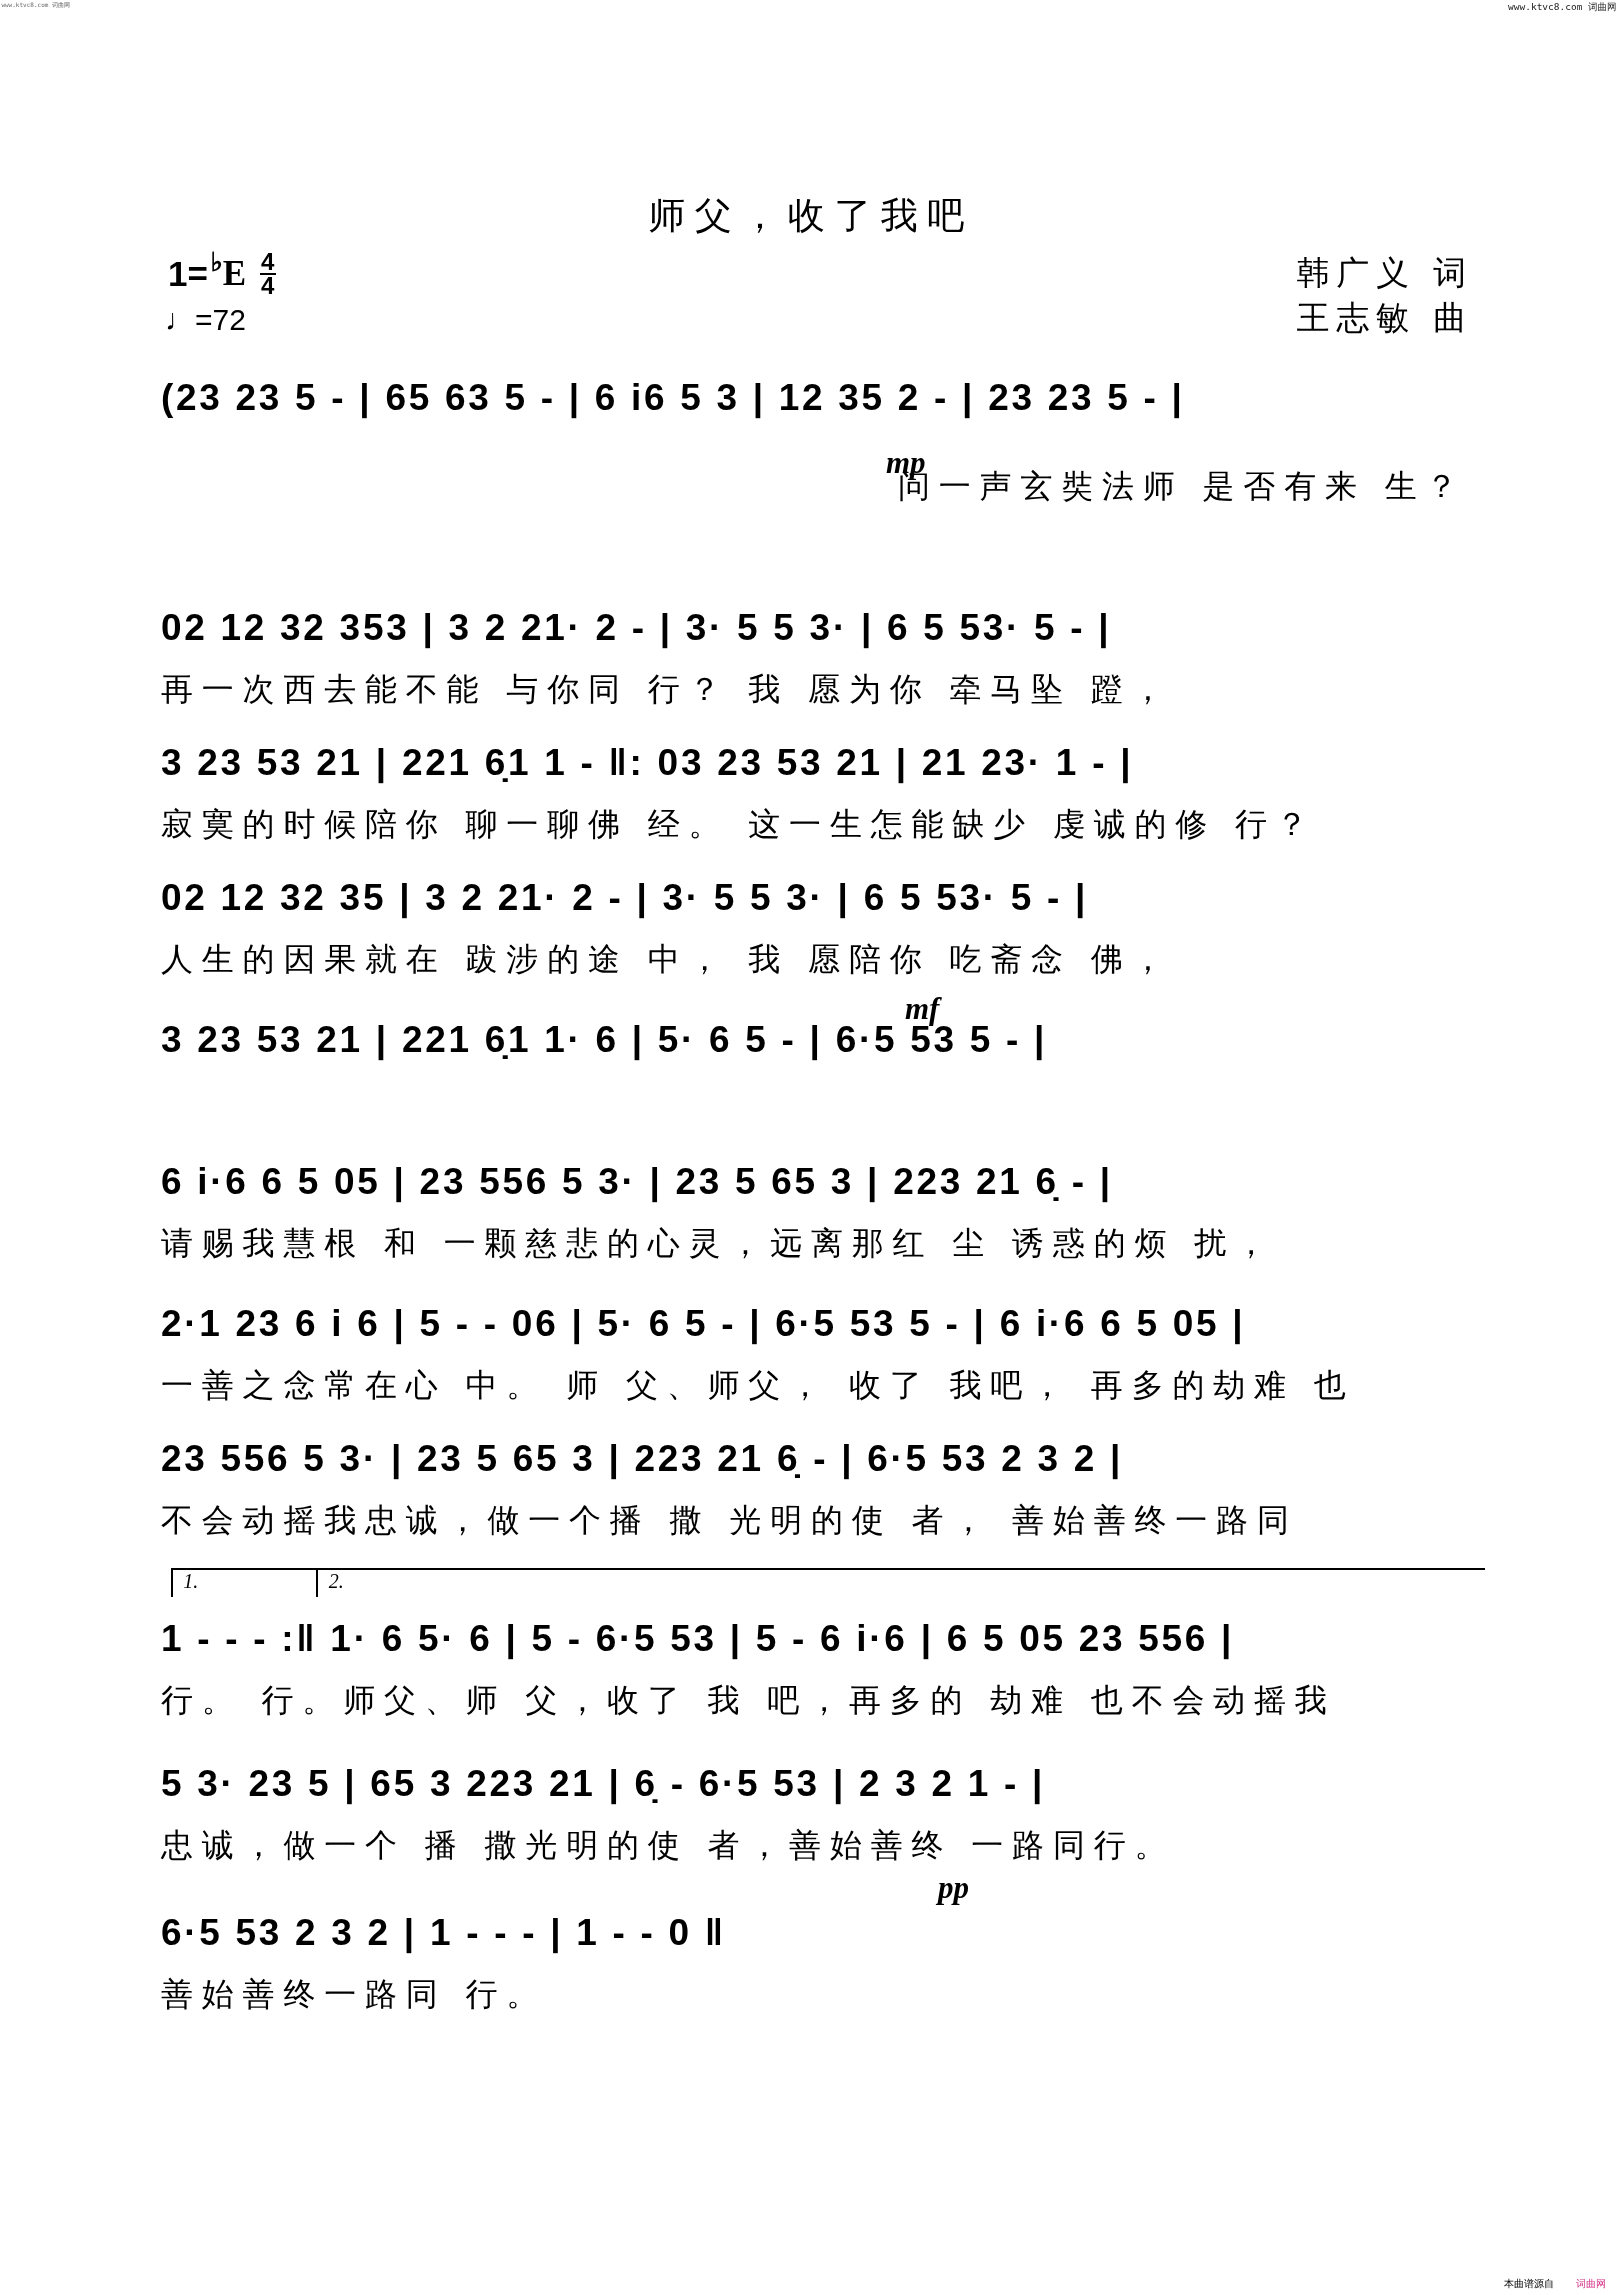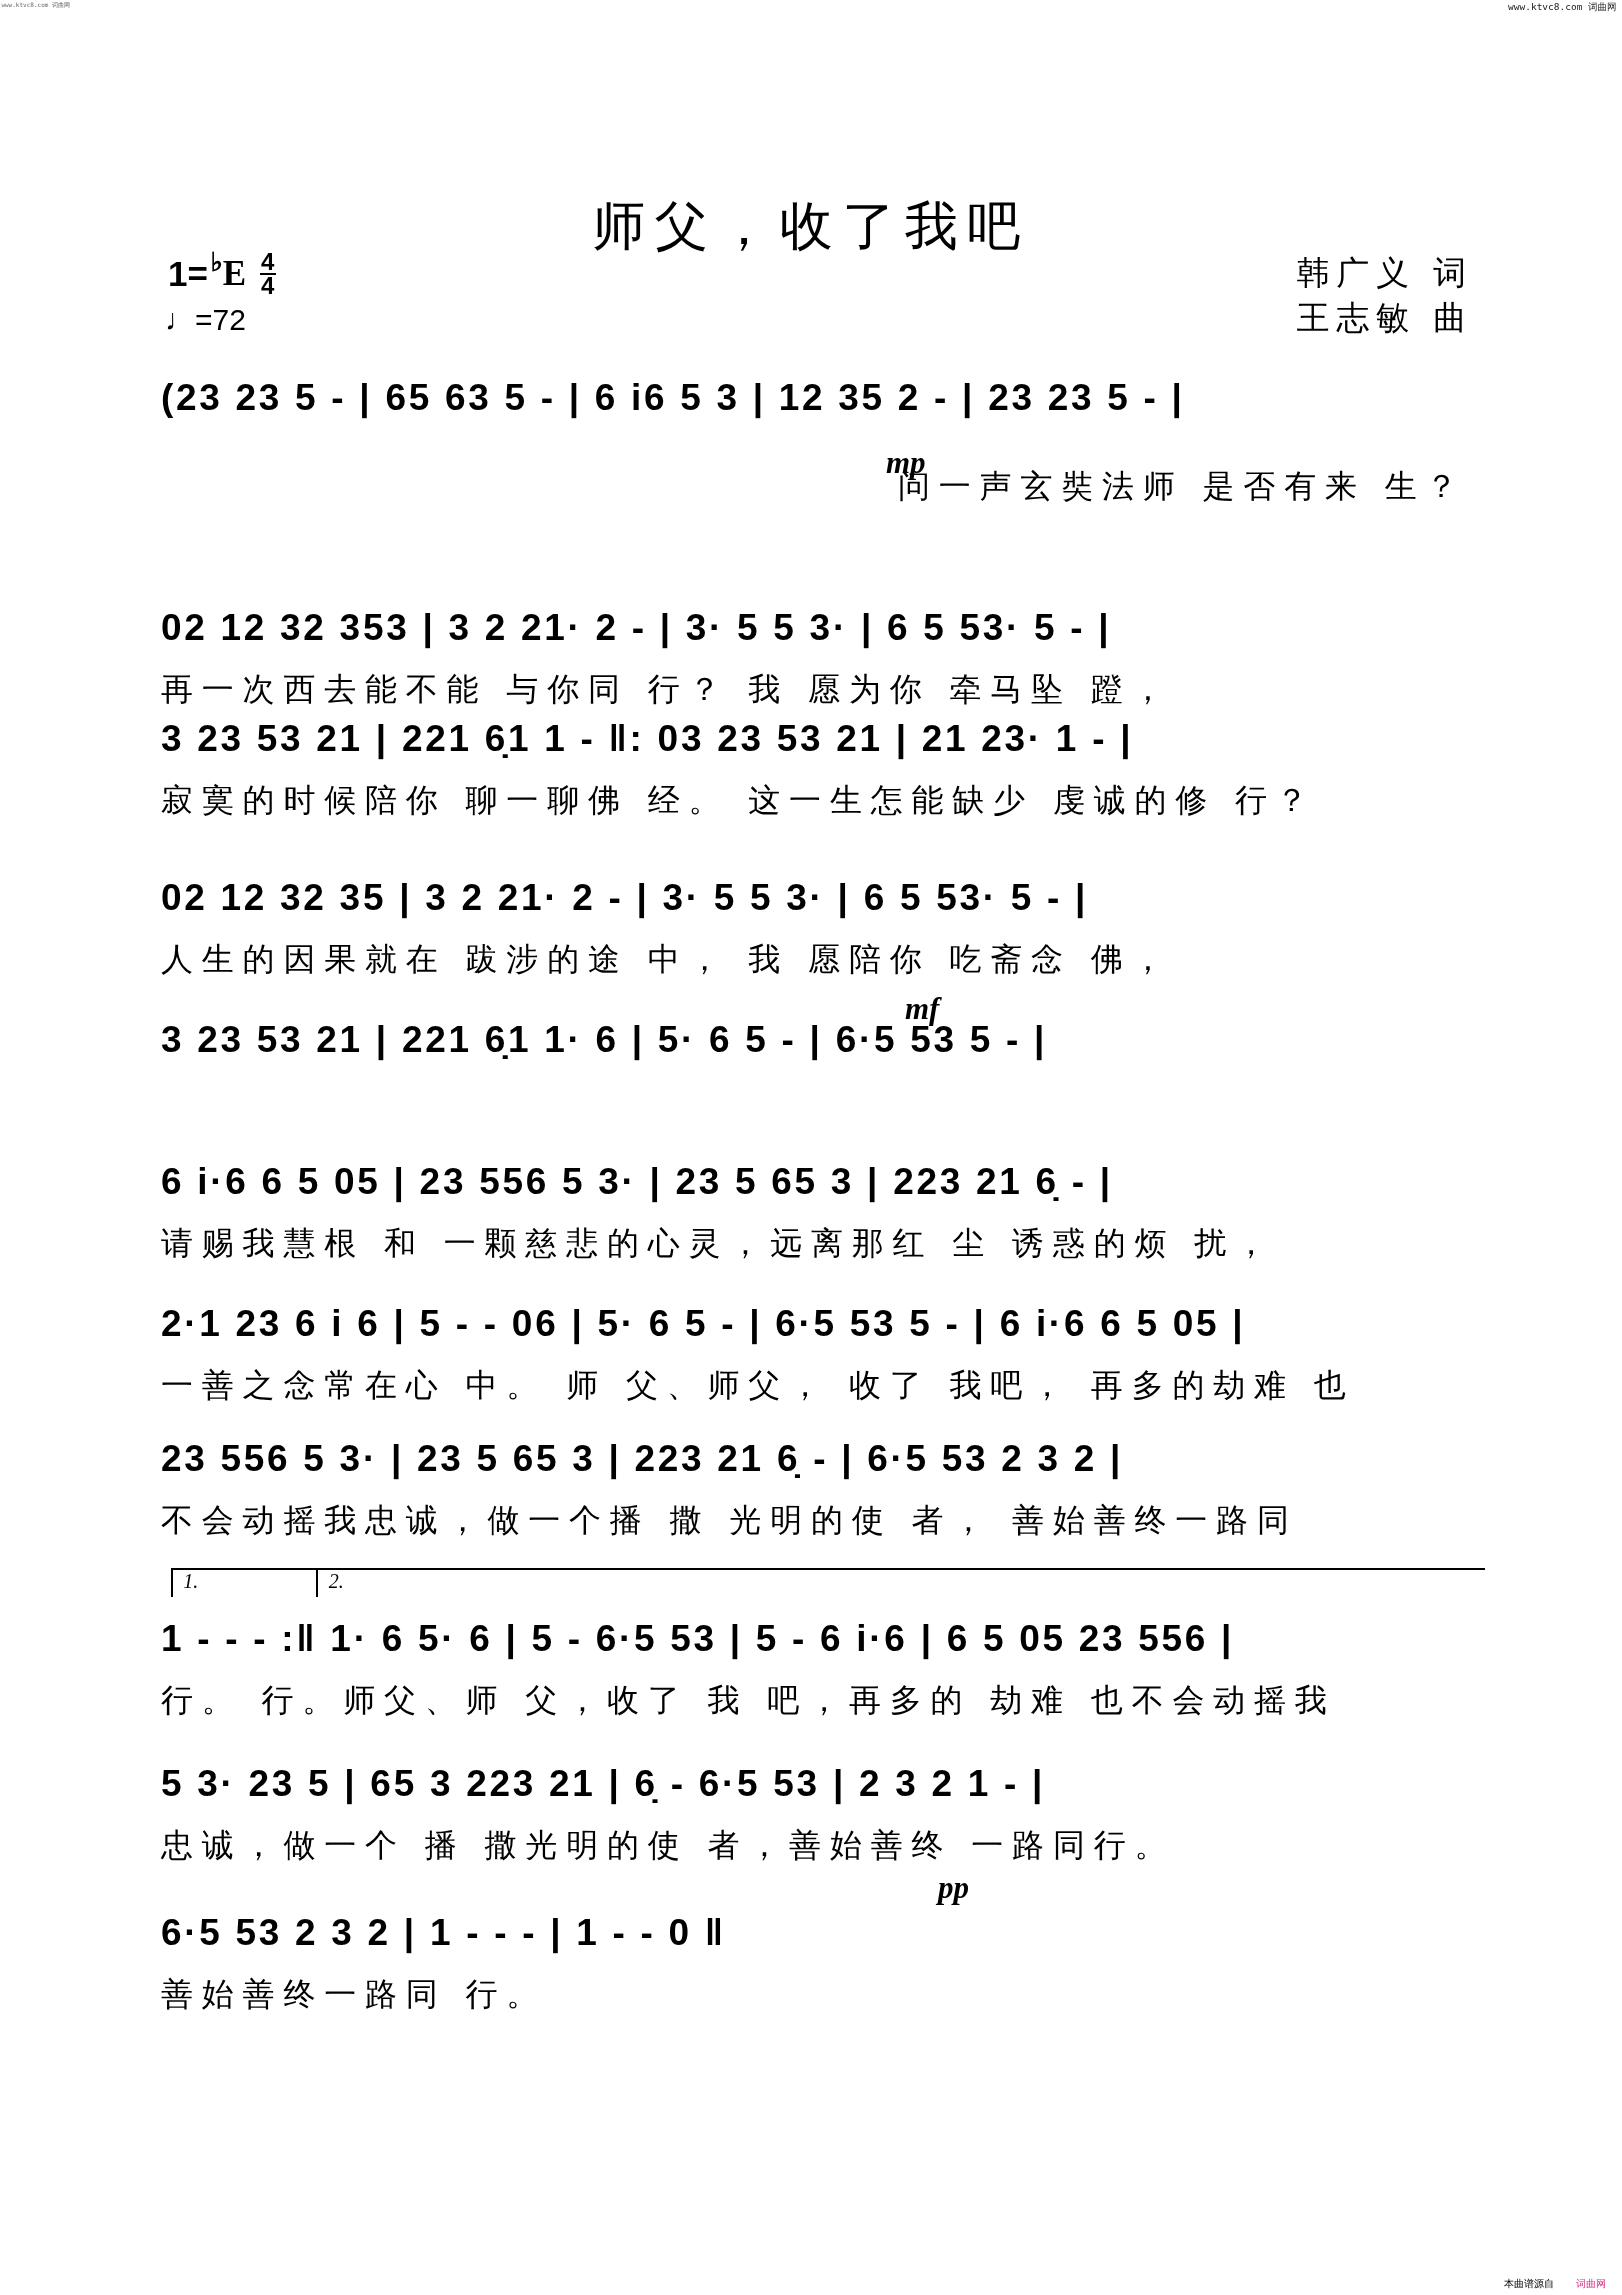--- a/index.html
+++ b/index.html
@@ -1,20 +1,20 @@
 <!DOCTYPE html>
 <html style="font-size:10.8px"><head>
 <meta charset="utf-8">
 <style>
   html, body { margin:0; padding:0; background:#ffffff; }
   body { width:1622px; height:2295px; position:relative; overflow:hidden; color:#000;
          font-family:"DejaVu Serif", serif; }
   .wm-left { position:absolute; left:1.4px; top:1.4px; font-size:6px; color:#666; font-family:"DejaVu Sans Mono", monospace; }
   .wm-right { position:absolute; right:5.4px; top:1.4px; font-size:9.5px; color:#222; font-family:"DejaVu Sans Mono", monospace; }
-  .title { position:absolute; left:0; width:1622px; top:191px; text-align:center; font-size:53px; letter-spacing:9.5px; font-family:"DejaVu Serif", serif; }
+  .title { position:absolute; left:0; width:1622px; top:191px; text-align:center; font-size:37px; letter-spacing:9.5px; font-family:"DejaVu Serif", serif; }
   .keysig { position:absolute; left:168px; top:251px; font-size:35px; font-weight:bold; font-family:"Liberation Sans", sans-serif; display:flex; align-items:center; }
   .keysig .flat { font-size:26px; position:relative; top:-10.8px; margin-left:2.7px; }
   .keysig .keyname { font-family:"Liberation Serif", serif; }
   .keysig .frac { display:inline-flex; flex-direction:column; align-items:center; margin-left:13.5px; line-height:0.9; font-size:24px; }
   .keysig .frac .num { border-bottom:2.7px solid #000; padding:0 1.4px; }
   .tempo { position:absolute; left:165px; top:303px; font-size:30px; font-family:"Liberation Sans", sans-serif; }
   .credits { position:absolute; right:149px; top:250px; font-size:33px; line-height:45px; text-align:left; letter-spacing:6.8px; }
 
   .system { position:absolute; left:161px; width:1311px; }
   .notes { position:relative; height:61px; display:flex; align-items:flex-end; font-family:"Liberation Sans", sans-serif; font-weight:bold; font-size:37px; white-space:pre; }
@@ -57,21 +57,21 @@
 <div class="system" style="top:446px;">
   <div class="dyn" style="left:725px; top:-1.4px;">mp</div>
   <div class="lyrics" style="padding-left:737px;">问一声玄奘法师 是否有来 生？</div>
 </div>
 
 <div class="system" style="top:588px;">
   <div class="notes"><span class="notes-text">02 12 32 353 | 3 2 21· 2 - | 3· 5 5 3· | 6 5 53· 5 - |</span></div>
   <div class="lyrics">再一次西去能不能 与你同 行？ 我 愿为你 牵马坠 蹬，</div>
 </div>
 
-<div class="system" style="top:699px;">
+<div class="system" style="top:723px;">
   <div class="notes"><span class="notes-text">3 23 53 21 | 221 6̣1 1 - ‖: 03 23 53 21 | 21 23· 1 - |</span></div>
   <div class="lyrics">寂寞的时候陪你 聊一聊佛 经。 这一生怎能缺少 虔诚的修 行？</div>
 </div>
 
 <div class="system" style="top:858px;">
   <div class="notes"><span class="notes-text">02 12 32 35 | 3 2 21· 2 - | 3· 5 5 3· | 6 5 53· 5 - |</span></div>
   <div class="lyrics">人生的因果就在 跋涉的途 中， 我 愿陪你 吃斋念 佛，</div>
 </div>
 
 <div class="system" style="top:1000px;">

